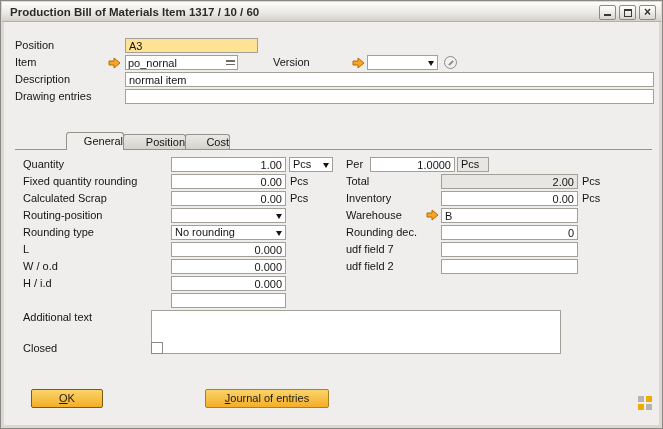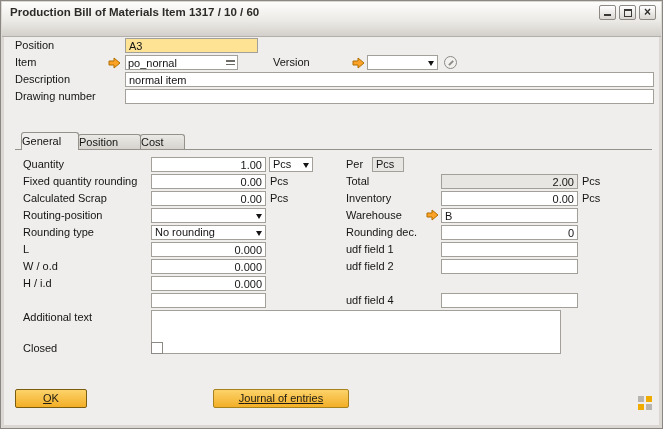--- a/index.html
+++ b/index.html
@@ -9,21 +9,21 @@
     font-family: "Liberation Sans", "DejaVu Sans", sans-serif;
     font-size: 11px; color: #141414; background: #efeeec;
   }
   .window {
     position: absolute; inset: 0; background: #efeeec;
     border: 1px solid #8a8783;
     box-shadow: inset 0 0 0 3px #dbd8d4;
   }
   
   .titlebar {
-    position: absolute; left: 1px; top: 1px; right: 1px; height: 35px;
+    position: absolute; left: 1px; top: 1px; right: 1px; height: 20px;
     background: linear-gradient(#fdfdfc, #eceae6 55%, #d3d0cb);
     border-bottom: 1px solid #b3b0ab;
   }
   .title { position: absolute; left: 8px; top: 0; line-height: 21px; font-weight: bold; font-size: 11.5px; color: #2d2b28; white-space: nowrap; }
   .winbtns { position: absolute; right: 5px; top: 3px; display: flex; gap: 3px; }
   .winbtn {
     width: 17px; height: 15px; border: 1px solid #8d8a85; border-radius: 2px;
     background: linear-gradient(#ffffff, #dad7d2); position: relative; cursor: default; padding: 0;
   }
   .min-glyph { position: absolute; left: 4px; right: 4px; bottom: 3px; height: 2px; background: #3a3835; }
@@ -57,22 +57,22 @@
   .combo { position: relative; border: 1px solid #a39f99; background: #fff; height: 15px; cursor: default; }
   .combo .cval { position: absolute; left: 3px; top: 0; line-height: 13px; white-space: nowrap; }
   .tri {
     position: absolute; right: 3px; top: 4.5px; width: 0; height: 0;
     border-left: 3.5px solid transparent; border-right: 3.5px solid transparent; border-top: 5px solid #141414;
   }
   .version-combo { position: absolute; left: 366px; top: 54px; width: 71px; }
   
   .tabline { position: absolute; left: 14px; right: 10px; top: 148px; height: 1px; background: #95928c; }
   .tab {
-    position: absolute; text-align: left; border: 1px solid #95928c; border-bottom: none;
-    border-radius: 3px 3px 0 0; background: linear-gradient(#ebe9e5, #d6d3ce); cursor: default; white-space: nowrap;
+    position: absolute; text-align: right; border: 1px solid #95928c; border-bottom: none;
+    border-radius: 3px 3px 0 0; background: linear-gradient(#ebe9e5, #d6d3ce); cursor: default; white-space: nowrap; margin-left: 45px;
   }
   #tab-general  { left: 20px;  top: 131px; width: 58px; height: 18px; background: #efeeec; z-index: 3; line-height: 17px; }
   #tab-extended { left: 77px;  top: 133px; width: 63px; height: 15px; z-index: 1; line-height: 14px; }
   #tab-cost     { left: 139px; top: 133px; width: 45px; height: 15px; z-index: 1; line-height: 14px; }
   
   .pane { position: absolute; left: 14px; top: 156px; width: 639px; }
   .row { display: flex; margin-bottom: 2px; height: 15px; }
   .row.tall { height: 27px; margin-bottom: 2px; }
   .closed-row { margin-top: 4px; }
   .lgroup { width: 331px; display: flex; }
@@ -80,43 +80,43 @@
   .llabel { width: 136px; padding-left: 8px; line-height: 15px; white-space: nowrap; }
   .rlabel { width: 95px; line-height: 15px; position: relative; white-space: nowrap; }
   .rlabel.narrow { width: 24px; }
   .wh-arrow { position: absolute; right: 2px; top: 1px; }
   .f {
     height: 15px; border: 1px solid #a39f99; background: #fff;
     font: 11px "Liberation Sans", "DejaVu Sans", sans-serif; padding: 0 3px; outline: none; color: #141414;
   }
   .f.num { text-align: right; }
   .f.ro { background: #e8e6e2; }
-  .w115 { width: 115px; }
+  .w115 { width: 115px; margin-left: 20px; }
   .w137 { width: 137px; }
   .w85  { width: 85px; }
   .combo.w115 { width: 115px; }
   .combo.w44 { width: 44px; margin-left: 3px; }
   .unit { margin-left: 4px; line-height: 15px; }
   .unitbox {
     width: 32px; margin-left: 2px; height: 15px; border: 1px solid #a39f99;
     background: #e8e6e2; line-height: 13px; padding: 0 3px;
   }
   textarea.f { width: 410px; height: 44px; resize: none; padding: 1px 3px; line-height: 13px; }
   .cb { appearance: none; -webkit-appearance: none; width: 12px; height: 12px; border: 1px solid #8d8a85; background: #fff; margin-top: 1px; }
   
   .btn {
     position: absolute; top: 388px; height: 19px; border: 1px solid #a8821d; border-radius: 2px;
     background: linear-gradient(#fcd36a, #f3ae26); color: #1f1c14; cursor: default; padding: 0;
     font: 11px "Liberation Sans", "DejaVu Sans", sans-serif;
   }
   .btn-label { display: block; line-height: 17px; text-align: center; padding: 0 6px; }
   .btn-label::first-letter { text-decoration: underline; }
-  #btn-ok { left: 14px; width: 72px; border-color: #7a5d10; }
+  #btn-ok { left: 30px; width: 72px; border-color: #7a5d10; }
   #btn-cancel { left: 96px; width: 72px; }
-  #btn-journal { left: 212px; width: 136px; text-decoration: underline; }
+  #btn-journal { left: 204px; width: 124px; }
   .corner { position: absolute; right: 10px; top: 395px; width: 14px; height: 14px; cursor: default; }
   .corner i { position: absolute; width: 6px; height: 6px; }
   .corner .tl { left: 0; top: 0; background: #b7b4b0; }
   .corner .tr { right: 0; top: 0; background: #f0ab00; }
   .corner .bl { left: 0; bottom: 0; background: #f0ab00; }
   .corner .br { right: 0; bottom: 0; background: #b7b4b0; }
 </style>
 </head>
 <body>
 
@@ -160,41 +160,42 @@
     <span class="cval"></span>
     <span class="tri"></span>
   </div>
   <span class="pencil-circle">
       <i></i>
     </span>
 
   <span class="hlbl" style="top:71px">Description</span>
   <input class="tfield" style="left: 124px; top: 71px; width: 529px;" value="normal item">
 
-  <span class="hlbl" style="top:88px">Drawing number</span>
+  <span class="hlbl" style="top:88px">Drawing entries</span>
   <input class="tfield" style="left: 124px; top: 88px; width: 529px;" value="">
 
   <div class="tabline"></div>
   <div class="tab" id="tab-general">General</div>
   <div class="tab" id="tab-extended">Position</div>
   <div class="tab" id="tab-cost">Cost</div>
 
   <div class="pane">
 
     <div class="row">
       <div class="lgroup">
         <span class="llabel">Quantity</span>
         <input class="f w115 num" value="1.00" style="">
         <div class="combo w44">
           <span class="cval">Pcs</span>
           <span class="tri"></span>
         </div>
       </div>
       <div class="rgroup">
         <span class="rlabel narrow">Per</span>
+        <input class="f w85 num" value="1.0000" style="">
         <span class="unitbox">Pcs</span>
       </div>
     </div>
 
     <div class="row">
       <div class="lgroup">
         <span class="llabel">Fixed quantity rounding</span>
         <input class="f w115 num" value="0.00" style="">
         <span class="unit">Pcs</span>
       </div>
@@ -250,21 +251,21 @@
         <input class="f w137 num" value="0" style="">
       </div>
     </div>
 
     <div class="row">
       <div class="lgroup">
         <span class="llabel">L</span>
         <input class="f w115 num" value="0.000" style="">
       </div>
       <div class="rgroup">
-        <span class="rlabel">udf field 1</span>
+        <span class="rlabel">udf field 7</span>
         <input class="f w137" value="" style="">
       </div>
     </div>
 
     <div class="row">
       <div class="lgroup">
         <span class="llabel">W / o.d</span>
         <input class="f w115 num" value="0.000" style="">
       </div>
       <div class="rgroup">
@@ -277,24 +278,20 @@
       <div class="lgroup">
         <span class="llabel">H / i.d</span>
         <input class="f w115 num" value="0.000" style="">
       </div>
     </div>
 
     <div class="row">
       <div class="lgroup">
         <span class="llabel"></span>
         <input class="f w115" value="" style="">
-      </div>
-      <div class="rgroup">
-        <span class="rlabel">udf field 4</span>
-        <input class="f w137" value="" style="">
       </div>
     </div>
 
     <div class="row tall">
       <span class="llabel">Additional text</span>
       <textarea class="f" style=""></textarea>
     </div>
 
     <div class="row closed-row">
       <span class="llabel">Closed</span>

